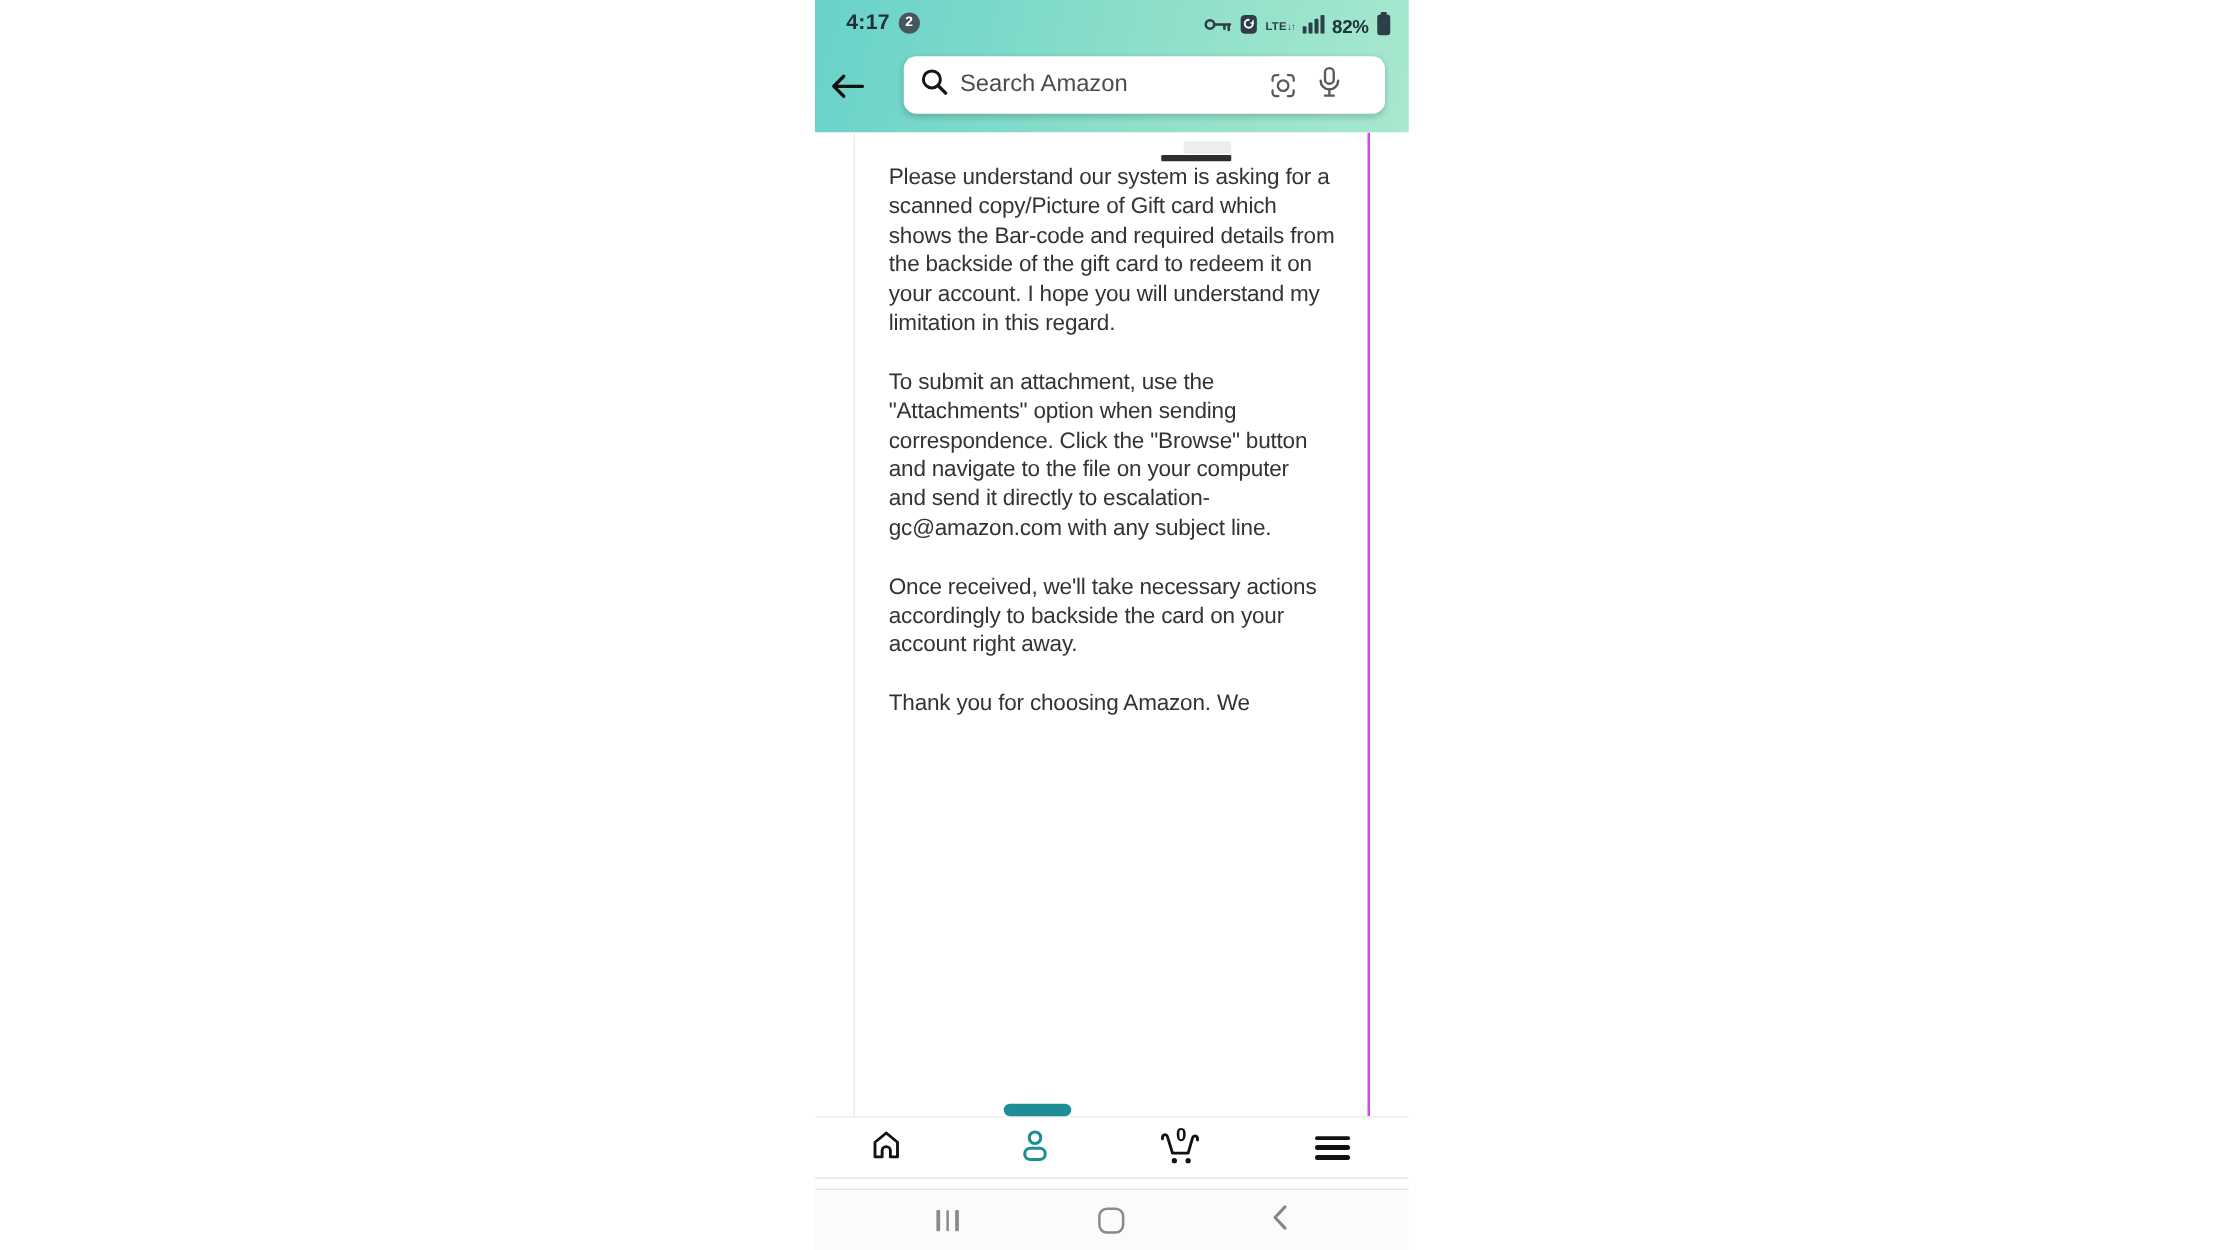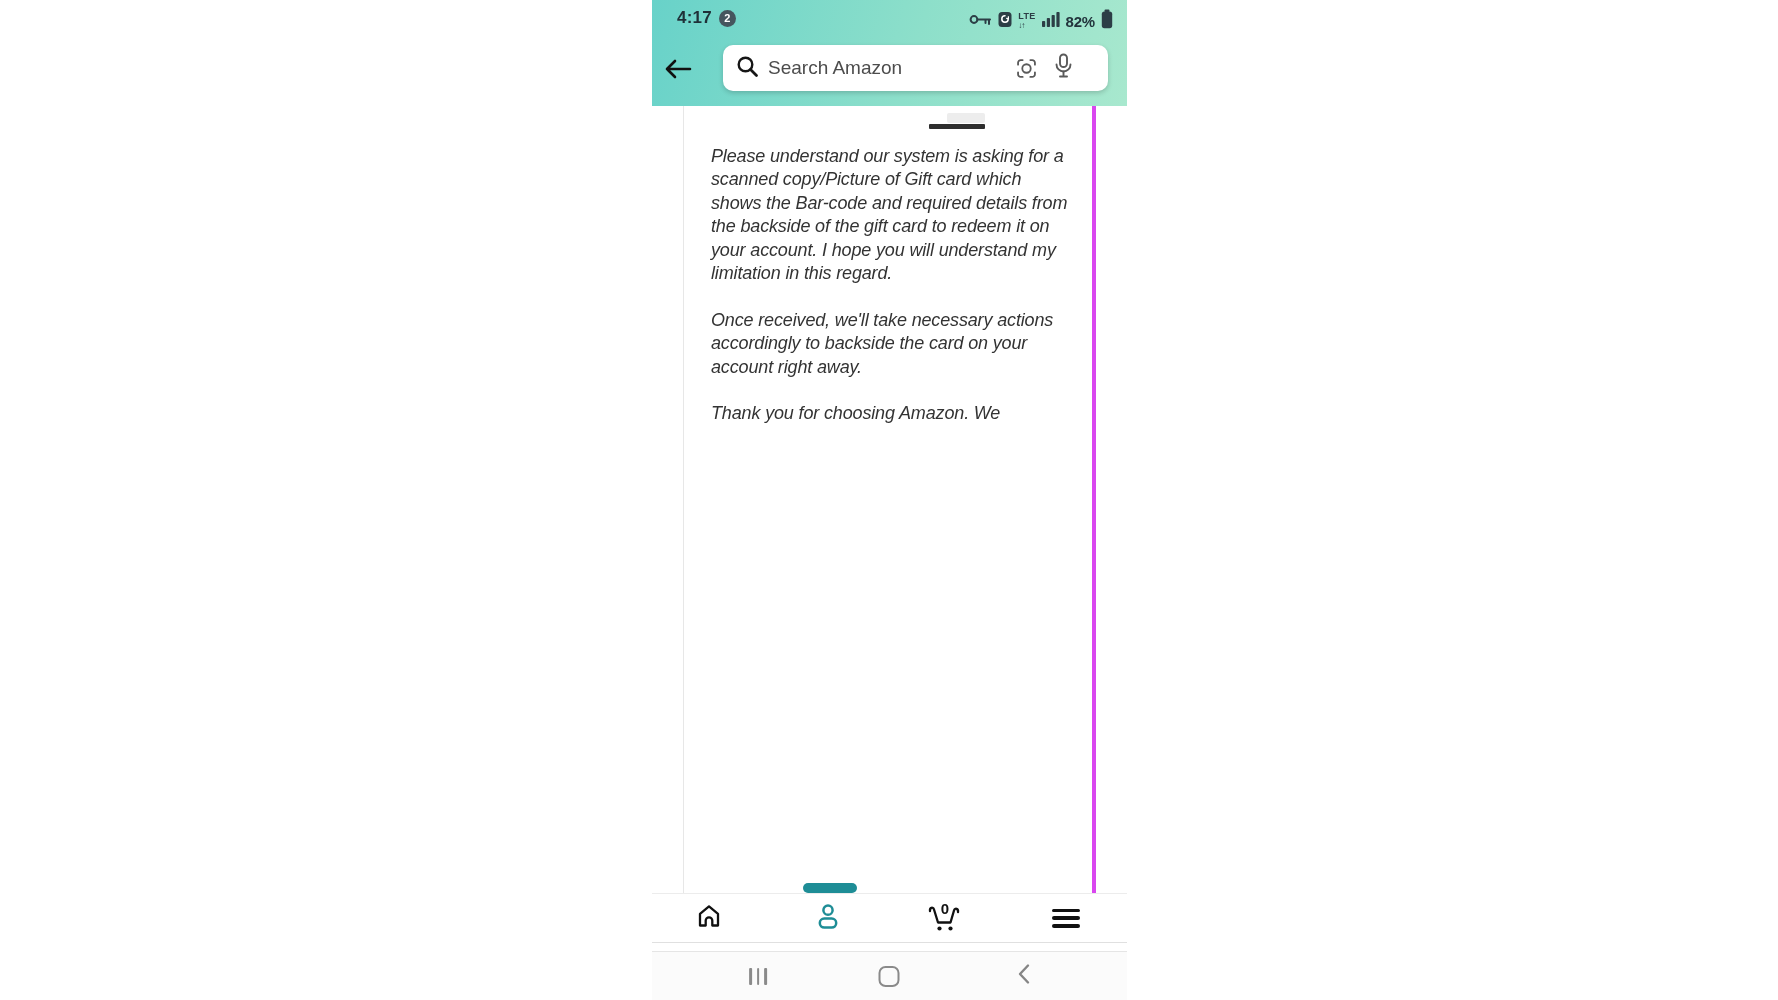--- a/index.html
+++ b/index.html
@@ -11,39 +11,39 @@
   
   .app-header { position: absolute; left: 0; top: 0; width: 475px; height: 106px;
     background: linear-gradient(105deg, #68d2c9 0%, #8ddfca 55%, #a8e8ce 100%); }
 
   .status-left { position: absolute; left: 25px; top: 8px; display: flex; align-items: center; gap: 7px; }
   .time { font-size: 17px; font-weight: 700; color: #1f3038; letter-spacing: .2px; }
   .notif-badge { width: 17px; height: 17px; border-radius: 50%; background: #45565e; color: #fff;
     font-size: 11px; font-weight: 700; display: flex; align-items: center; justify-content: center; }
 
   .status-right { position: absolute; right: 14px; top: 9px; display: flex; align-items: center; gap: 6px; }
-  .lte-block { display: flex; flex-direction: column; line-height: 1; }
+  .lte-block { display: flex; line-height: 1; }
   .lte-block .lte { font-size: 9px; font-weight: 700; color: #2c3e46; letter-spacing: .3px; }
   .lte-block .arrows { font-size: 8px; color: #2c3e46; margin-top: 1px; letter-spacing: -1px; }
   .batt-pct { font-size: 15px; font-weight: 700; color: #22343c; letter-spacing: -.2px; }
 
   
   .back-btn { position: absolute; left: 11px; top: 58px; width: 32px; height: 24px; cursor: pointer; }
   .search-box { position: absolute; left: 71px; top: 45px; width: 385px; height: 46px; background: #fff;
     border-radius: 10px; box-shadow: 0 2px 5px rgba(0,0,0,.18); display: flex; align-items: center;
     padding: 0 35px 0 13px; }
   .search-box input { flex: 1; border: none; outline: none; background: transparent; margin-left: 9px;
     font-size: 19px; color: #333; font-family: inherit; min-width: 0; }
   .search-box input::placeholder { color: #4c4c4c; opacity: 1; }
   .cam-icon { margin-right: 16px; display: flex; }
 
   
   .content { position: absolute; left: 0; top: 106px; width: 475px; height: 788px; background: #fff; overflow: hidden; }
   .content-card { position: absolute; left: 31px; right: 31px; top: 0; bottom: 0;
-    border-left: 1px solid #e7e7e7; border-right: 4px solid #d946ef; padding: 39px 0 0 27px; font-style: italic; }
+    border-left: 1px solid #e7e7e7; border-right: 2px solid #d946ef; padding: 24px 0 0 27px; }
   .para { width: 378px; font-size: 18px; line-height: 23.4px; letter-spacing: -.15px; color: #333;
     white-space: pre-line; margin-bottom: 23.4px; }
   .frag-dark { position: absolute; left: 245px; top: 18px; width: 56px; height: 4.5px; background: #2e2e2e; border-radius: 1px; }
   .frag-light { position: absolute; left: 263px; top: 7px; width: 38px; height: 10px; background: #ededed; border-radius: 2px; }
 
   
   .bottom-nav { position: absolute; left: 0; top: 893px; width: 475px; height: 50px; background: #fff;
     border-top: 1px solid #ececec; border-bottom: 1px solid #e0e0e0; z-index: 3; }
   .nav-slot { position: absolute; top: 0; height: 100%; display: flex; align-items: center; justify-content: center;
     transform: translateX(-50%); cursor: pointer; }
@@ -150,20 +150,26 @@
   <div class="content">
     <div class="content-card">
       <div class="frag-light"></div>
       <div class="frag-dark"></div>
       <p class="para">Please understand our system is asking for a
 scanned copy/Picture of Gift card which
 shows the Bar-code and required details from
 the backside of the gift card to redeem it on
 your account. I hope you will understand my
 limitation in this regard.</p>
+      <p class="para">To submit an attachment, use the
+"Attachments" option when sending
+correspondence. Click the "Browse" button
+and navigate to the file on your computer
+and send it directly to escalation-
+gc@amazon.com with any subject line.</p>
       <p class="para">Once received, we'll take necessary actions
 accordingly to backside the card on your
 account right away.</p>
       <p class="para">Thank you for choosing Amazon. We</p>
     </div>
   </div>
 
   <div class="bottom-nav">
     <div class="tab-indicator"></div>
 

